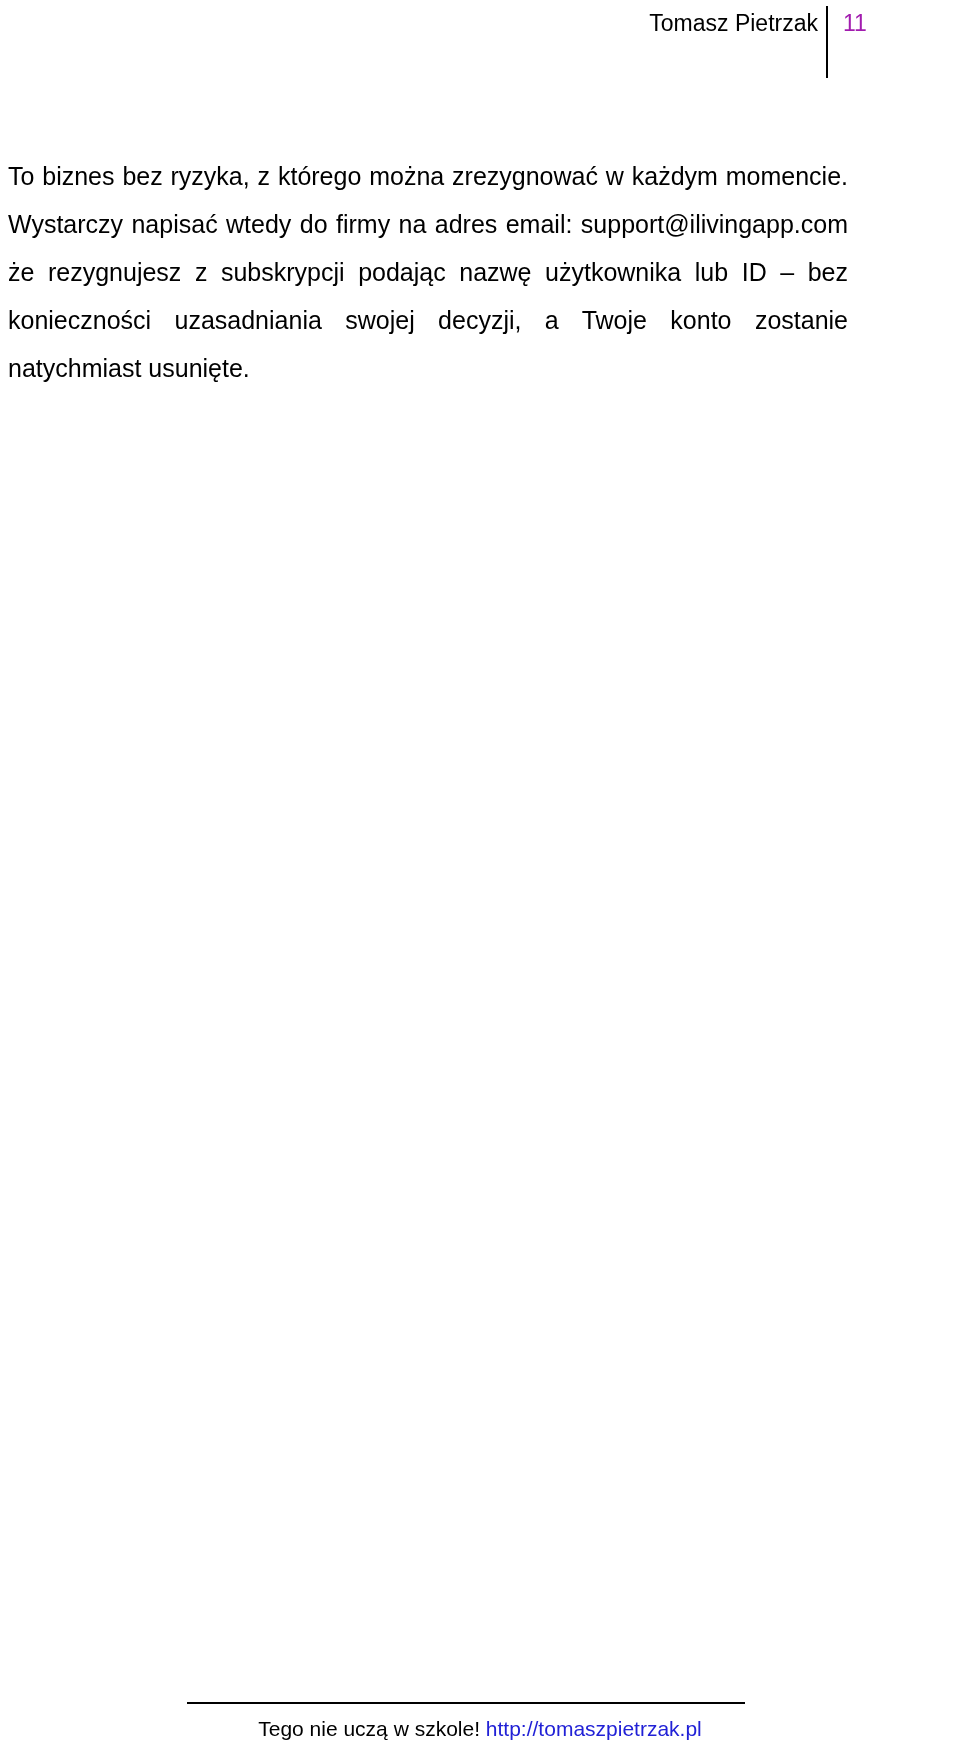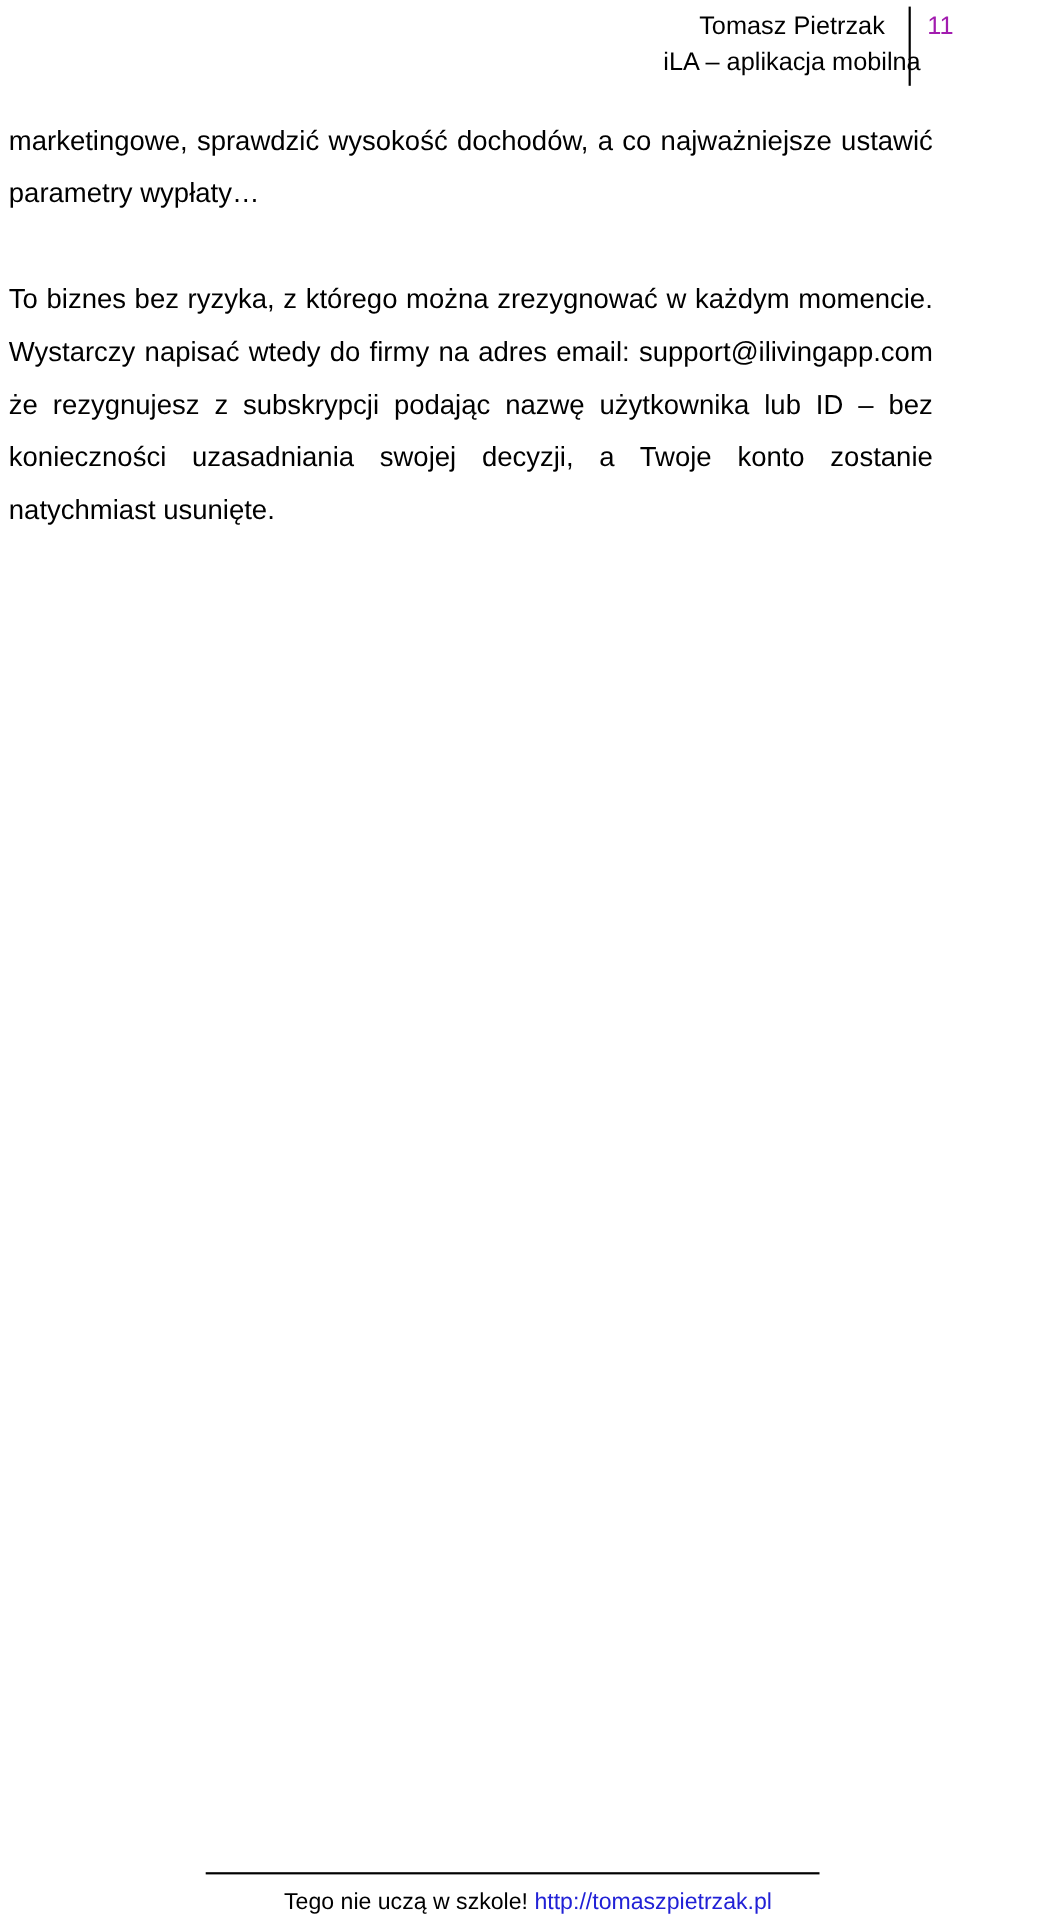--- a/index.html
+++ b/index.html
@@ -19,23 +19,23 @@
   
   .header {
     position: absolute;
     top: 0;
     left: 0;
     width: 960px;
     height: 92px;
   }
   .header-lines {
     position: absolute;
-    right: 123px;
+    right: 142px;
     top: 7px;
-    text-align: center;
+    text-align: left;
     line-height: 33px;
   }
   .header-line {
     font-size: 23px;
     white-space: nowrap;
     color: #000000;
   }
   .header-divider {
     position: absolute;
     left: 826px;
@@ -101,28 +101,26 @@
   .footer-link {
     color: #2121d6;
   }
 </style>
 </head>
 <body>
 
 <div class="header">
   <div class="header-lines">
     <div class="header-line">Tomasz Pietrzak</div>
-    <div class="header-line">iLA – aplikacja mobilna</div>
   </div>
   <div class="header-divider"></div>
   <div class="page-number">11</div>
 </div>
 
 <div class="content">
-  <p class="para">marketingowe, sprawdzić wysokość dochodów, a co najważniejsze ustawić parametry wypłaty…</p>
   <div class="para-spacer"></div>
   <p class="para">To biznes bez ryzyka, z którego można zrezygnować w każdym momencie. Wystarczy napisać wtedy do firmy na adres email: support@ilivingapp.com że rezygnujesz z subskrypcji podając nazwę użytkownika lub ID – bez konieczności uzasadniania swojej decyzji, a Twoje konto zostanie natychmiast usunięte.</p>
 </div>
 
 <div class="footer">
   <div class="footer-rule"></div>
   <div class="footer-text">
     <span>Tego nie uczą w szkole!</span><span>&nbsp;</span><span class="footer-link" style="color: rgb(33, 33, 214);">http://tomaszpietrzak.pl</span>
   </div>
 </div>

